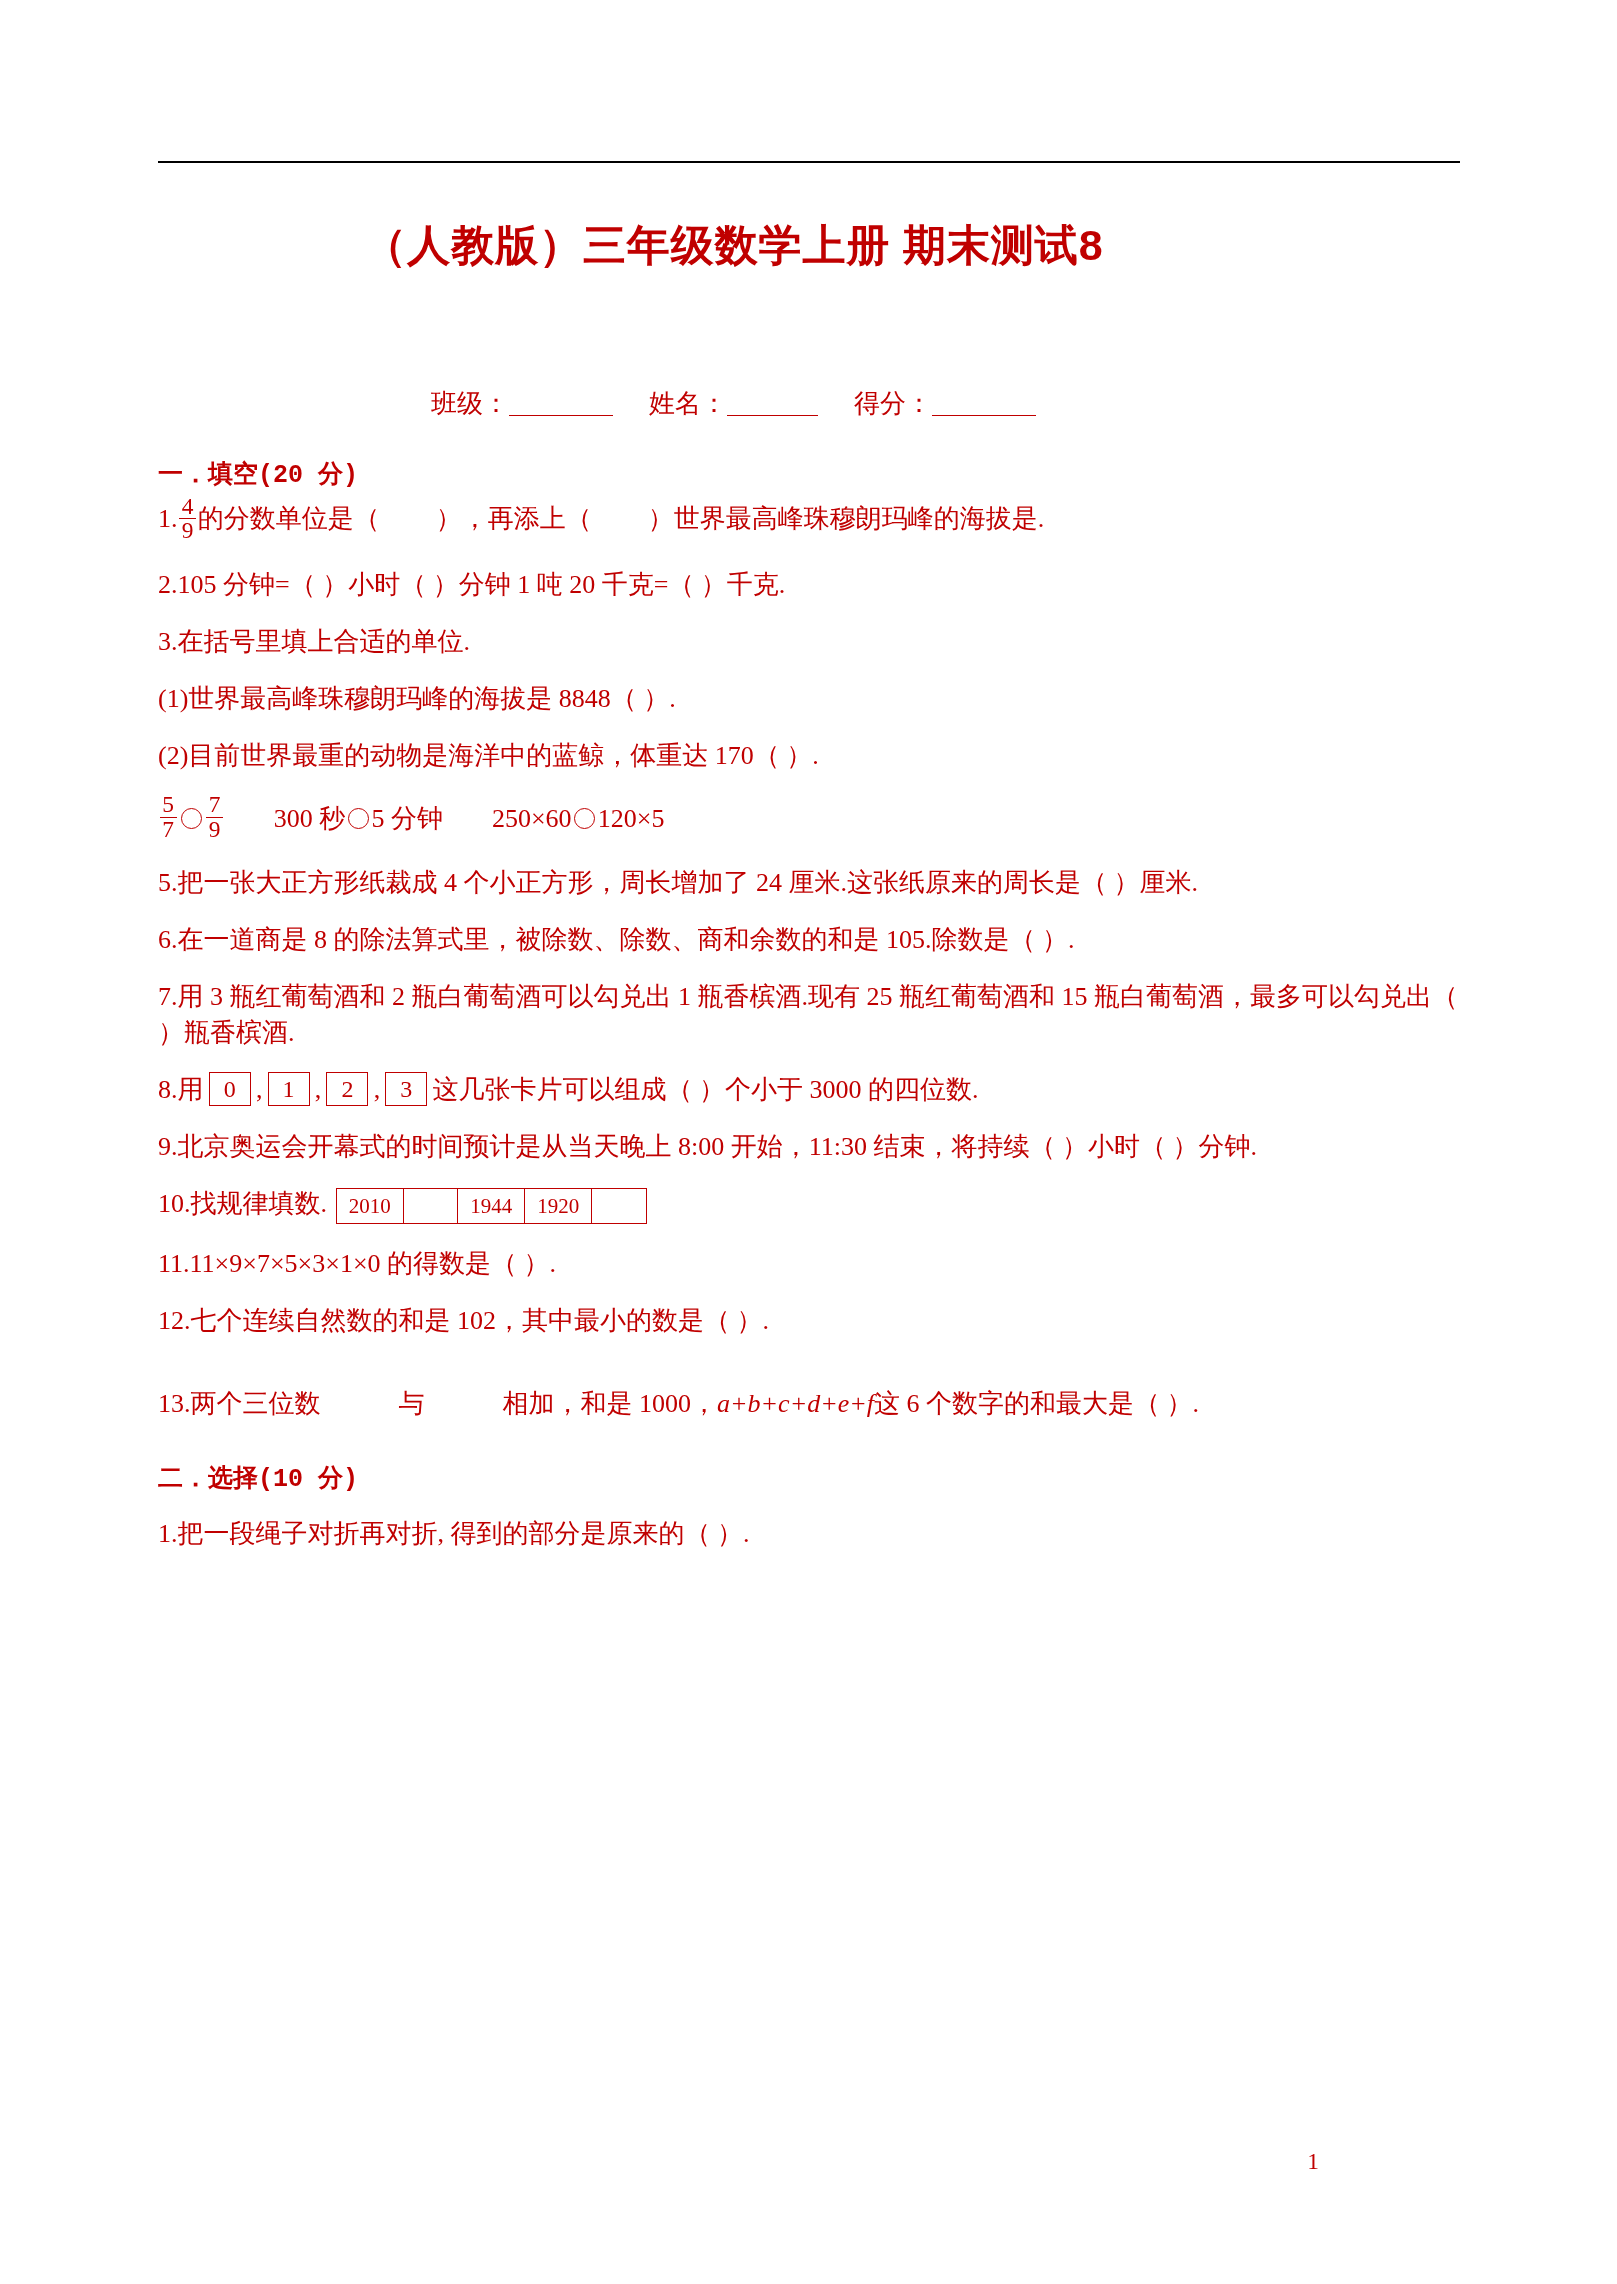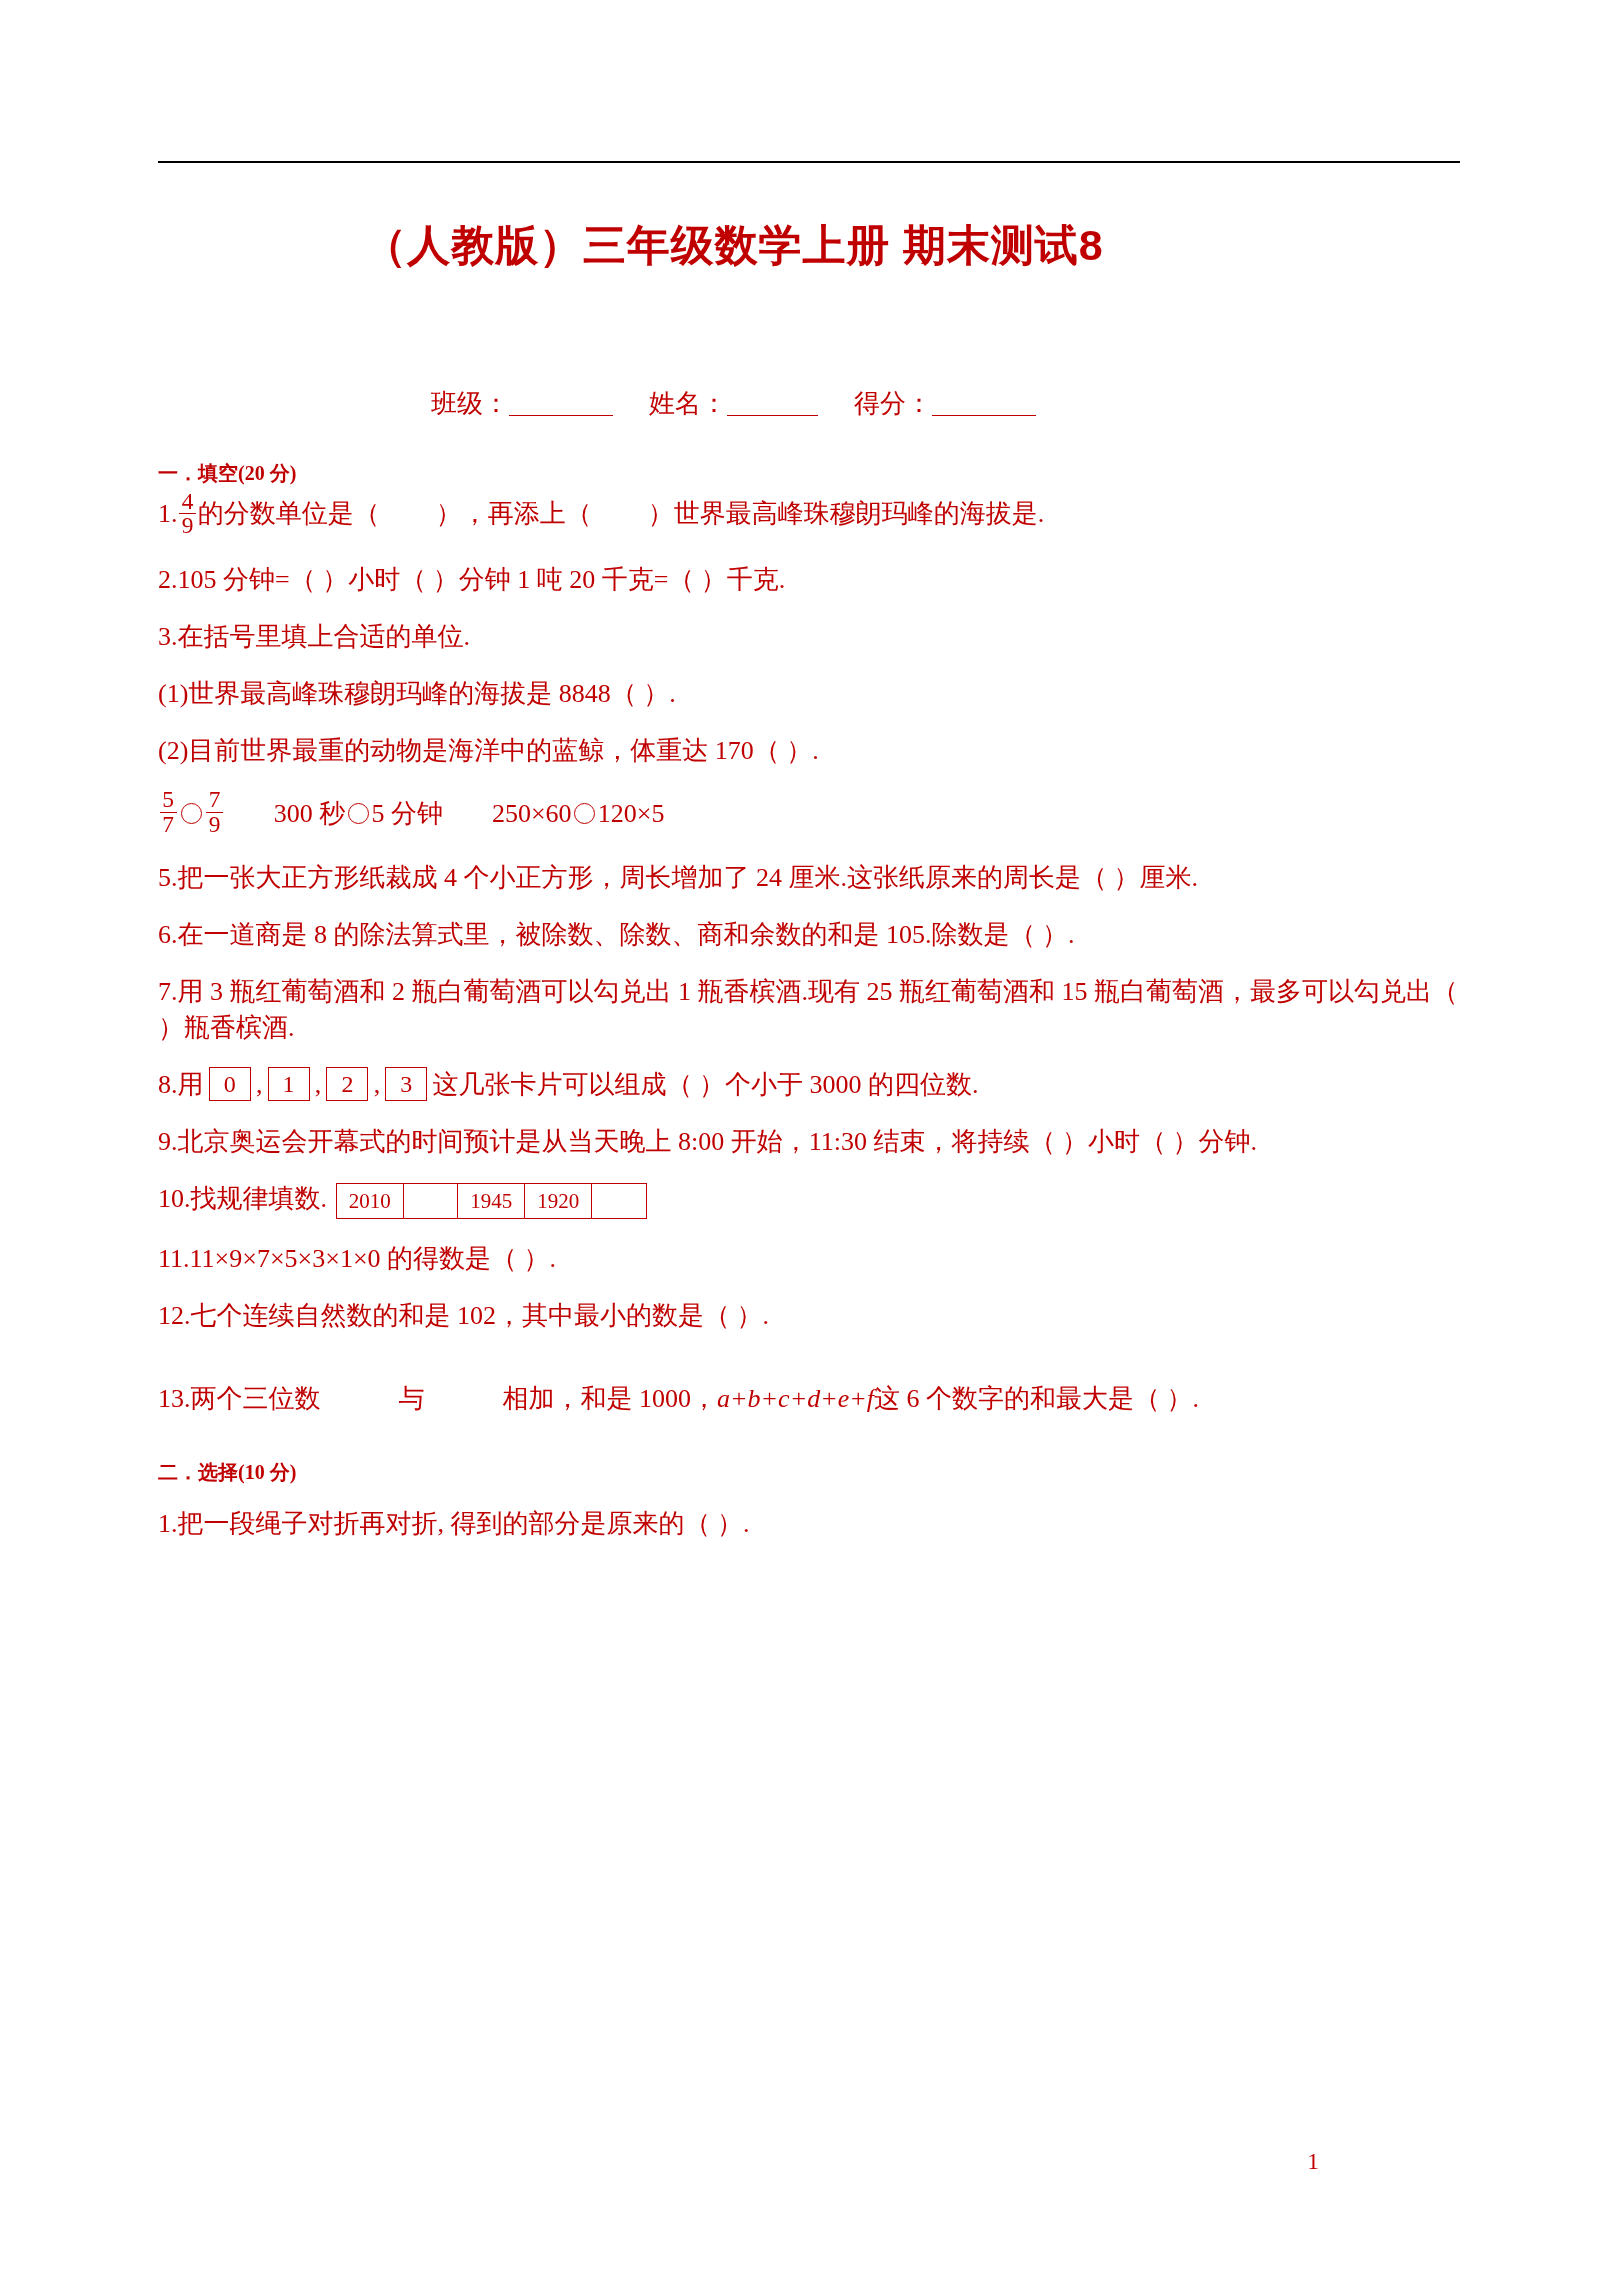--- a/index.html
+++ b/index.html
@@ -68,23 +68,23 @@
     position: absolute;
     left: 158px;
     top: 451px;
     width: 1310px;
     font-size: 26px;
     line-height: 1.0;
     color: #c00000;
   }
 
   .sec-head {
-    font-family: Liberation Serif, serif;
+    font-family: Liberation Mono, monospace;
     font-weight: bold;
-    font-size: 20px;
+    font-size: 25px;
     margin: 12px 0 8.7px 0;
   }
   .item {
     margin: 0 0 22px 0;
     font-size: 26px;
     line-height: 1.35;
   }
   .item.tight { margin-bottom: 17.4px; }
 
   .frac {
@@ -249,21 +249,21 @@
     <div class="item">
       <span>9.</span><span>北京奥运会开幕式的时间预计是从当天晚上 8:00 开始，11:30 结束，将持续（      ）小时（      ）分钟.</span>
     </div>
 
     <div class="item">
       <span>10.</span><span>找规律填数.</span><span class="seq-box"><table>
             <tbody>
               <tr>
         <td>2010</td>
         <td></td>
-        <td>1945</td>
+        <td>1944</td>
         <td>1920</td>
         <td></td>
       </tr>
             </tbody>
           </table></span>
     </div>
 
     <div class="item">
       <span>11.</span><span>11×9×7×5×3×1×0 的得数是（      ）.</span>
     </div>

